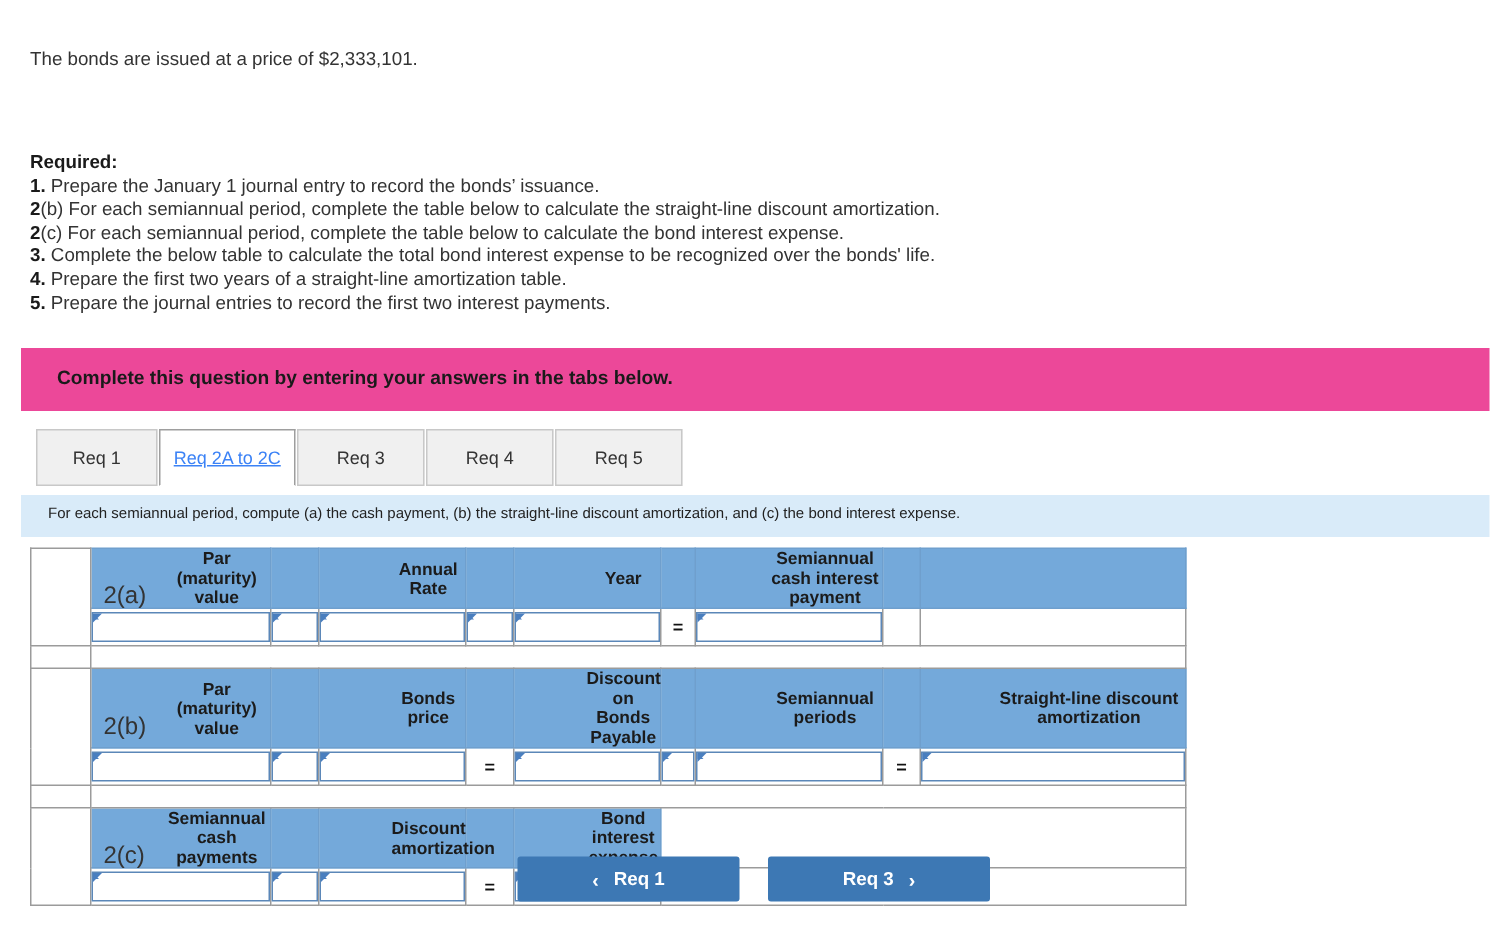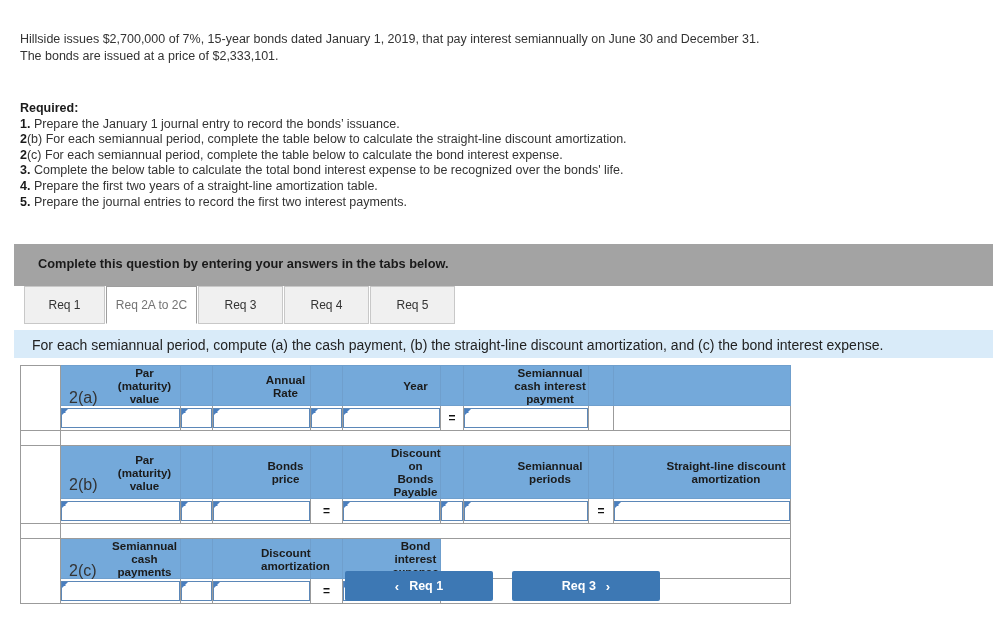--- a/index.html
+++ b/index.html
@@ -44,22 +44,21 @@
   .req-item { white-space: nowrap; }
   .req-item b { font-weight: bold; color: #1a1a1a; }
 
   
   .banner {
     position: absolute;
     left: 14px;
     top: 232px;
     width: 979px;
     height: 42px;
-    background: #a3a3a3;
-    margin-top: 12px;
+    background: #ec4899;
   }
   .banner-text {
     position: absolute;
     left: 24px;
     top: 12px;
     font-size: 12.8px;
     font-weight: bold;
     color: #1a1a1a;
   }
 
@@ -83,42 +82,43 @@
     align-items: center;
     justify-content: center;
     margin-right: 1px;
     cursor: pointer;
     user-select: none;
   }
   .tab.active {
     background: #ffffff;
     border: 1px solid #9e9e9e;
     border-bottom: 1px solid #ffffff;
-    color: #737373;
+    color: #3b82f6;
+    text-decoration: underline;
   }
   .tab-w1 { width: 81px; }
   .tab-w2 { width: 91px; }
   .tab-w3 { width: 85px; }
   .tab-w4 { width: 85px; }
   .tab-w5 { width: 85px; }
 
   
   .instruction {
     position: absolute;
     left: 14px;
     top: 330px;
     width: 979px;
     height: 28px;
     background: #d9ebf9;
   }
   .instruction-text {
     position: absolute;
     left: 18px;
     top: 7px;
-    font-size: 14px;
+    font-size: 10px;
     color: #222222;
   }
 
   
   .grid {
     position: absolute;
     left: 20px;
     top: 365px;
     width: 770px;
     border-collapse: collapse;
@@ -231,21 +231,20 @@
     font-family: "Liberation Sans", sans-serif;
   }
   .navbtn .chev { font-size: 13px; font-weight: bold; }
 </style>
 </head>
 <body>
 
 <div class="page">
 
   <div class="problem">
-    <div class="line">Hillside issues $2,700,000 of 7%, 15-year bonds dated January 1, 2019, that pay interest semiannually on June 30 and December 31.</div>
     <div class="line">The bonds are issued at a price of $2,333,101.</div>
   </div>
 
   <div class="required">
     <div class="req-head">Required:</div>
     <div class="req-item"><b>1.</b><span> Prepare the January 1 journal entry to record the bonds’ issuance.</span></div>
     <div class="req-item"><b>2</b><span>(b) For each semiannual period, complete the table below to calculate the straight-line discount amortization.</span></div>
     <div class="req-item"><b>2</b><span>(c) For each semiannual period, complete the table below to calculate the bond interest expense.</span></div>
     <div class="req-item"><b>3.</b><span> Complete the below table to calculate the total bond interest expense to be recognized over the bonds' life.</span></div>
     <div class="req-item"><b>4.</b><span> Prepare the first two years of a straight-line amortization table.</span></div>

